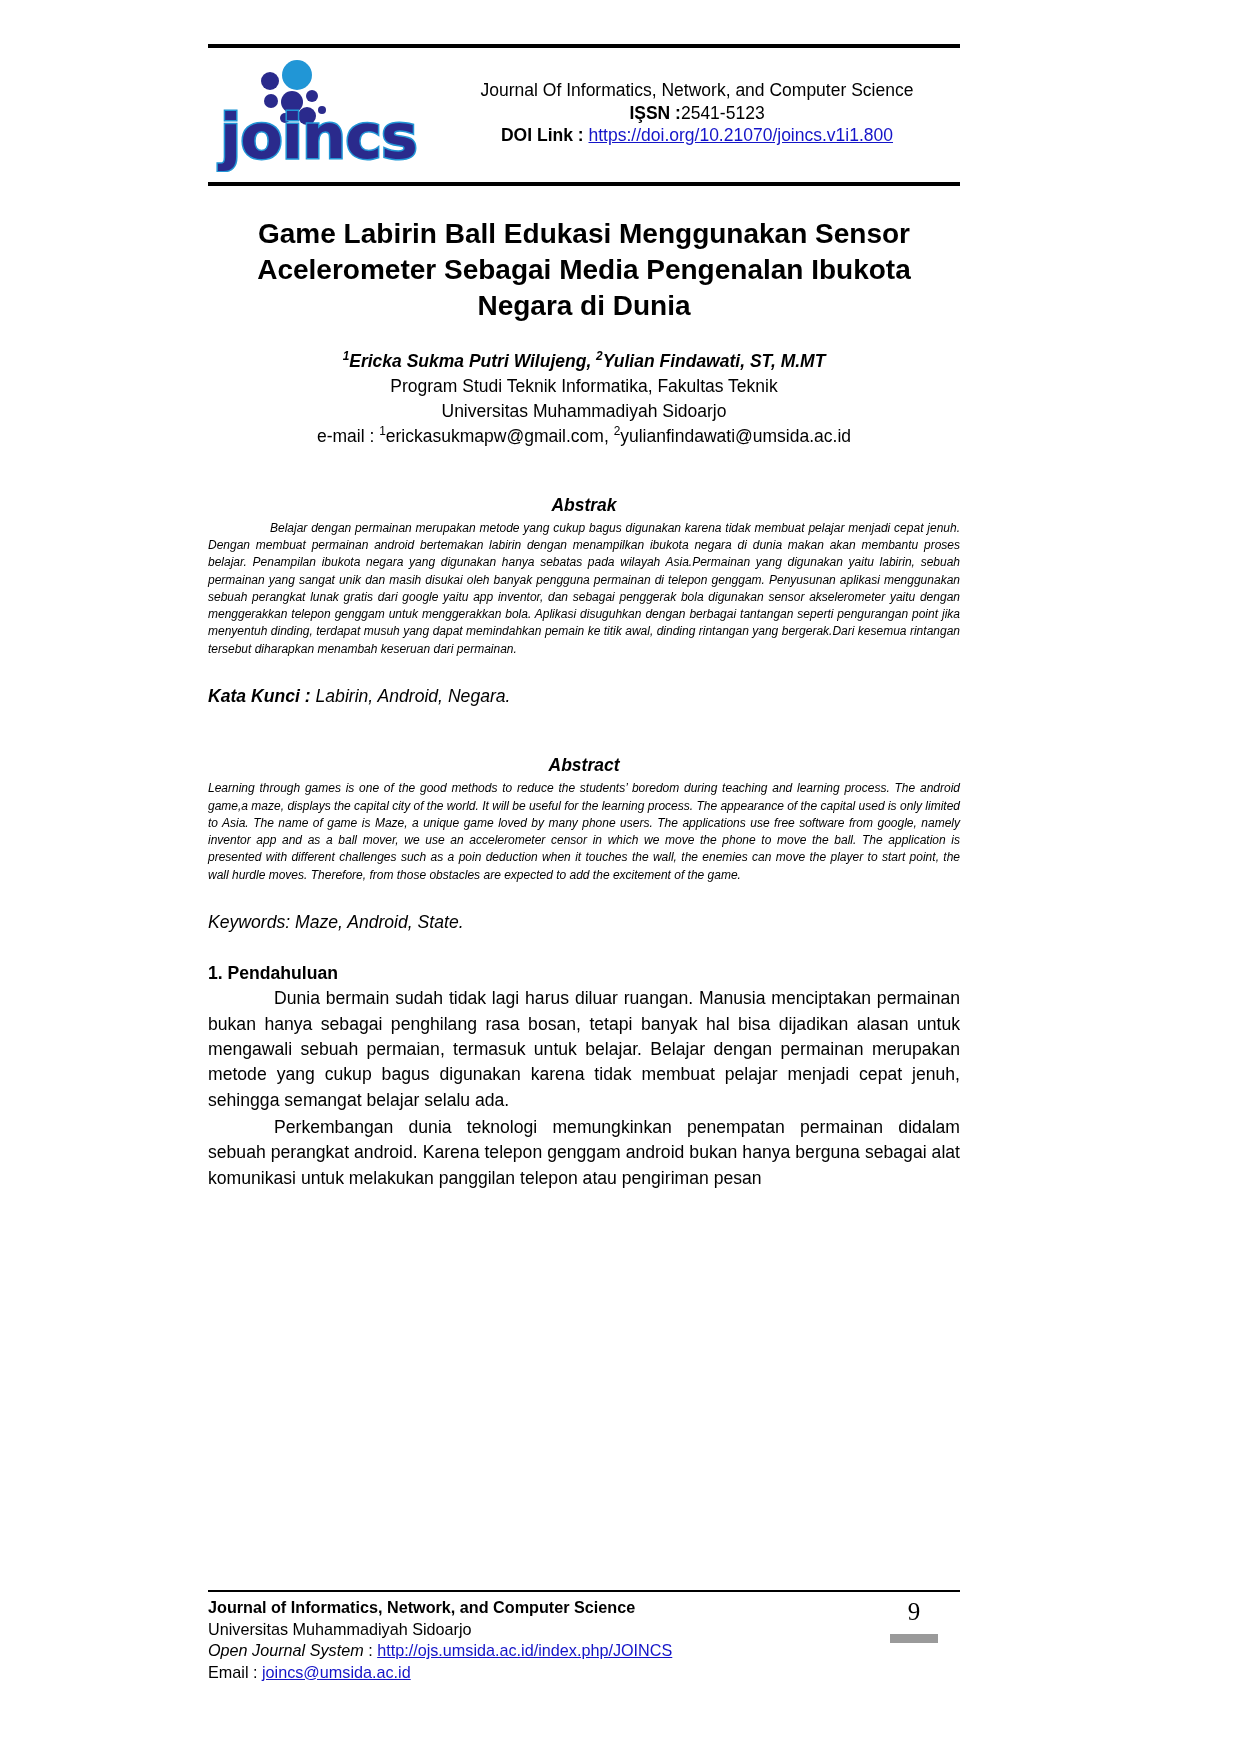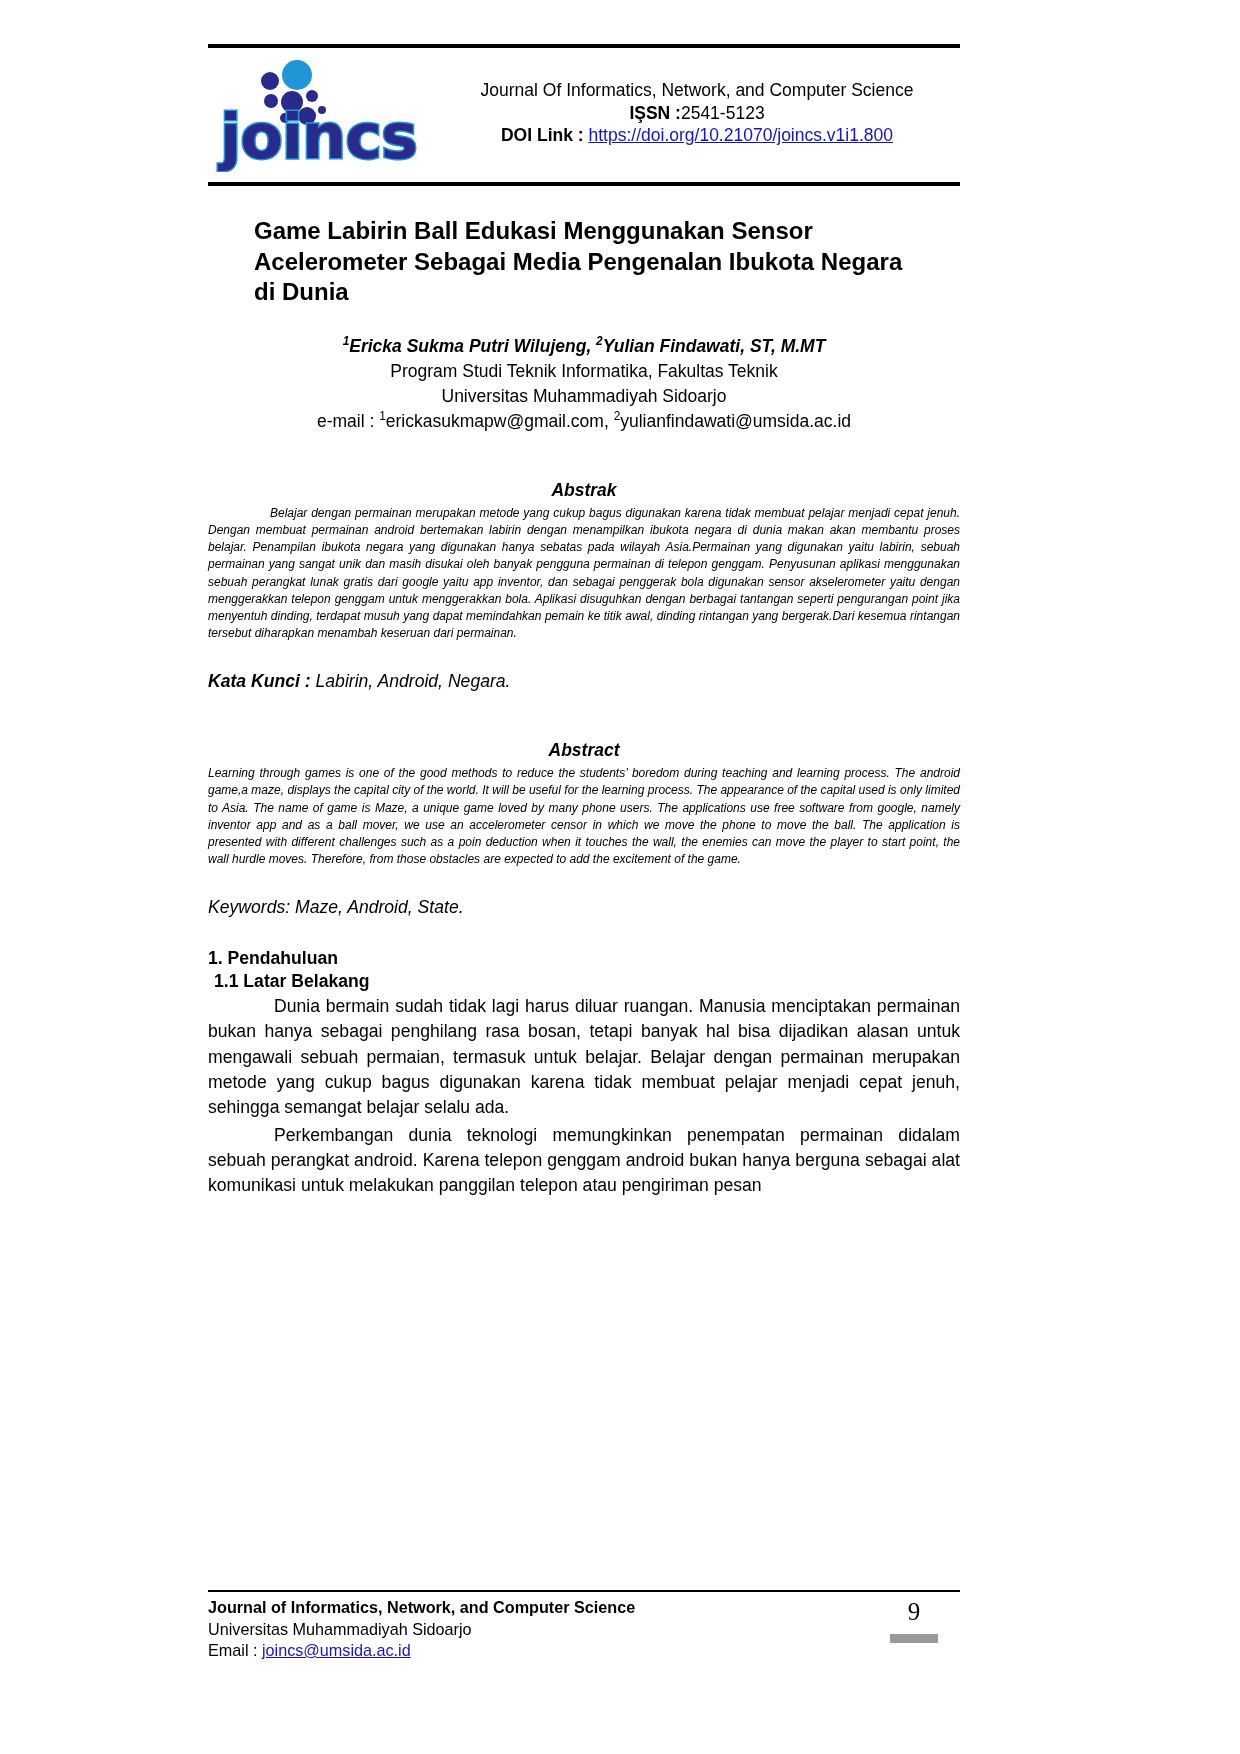--- a/index.html
+++ b/index.html
@@ -61,21 +61,22 @@
   .masthead-text .ln { white-space: nowrap; }
   .masthead-text b { font-weight: bold; }
   .masthead-text .reg { font-weight: normal; }
   a.link {
     color: #1414c8;
     text-decoration: underline;
   }
 
   
   .doc-title {
-    font-size: 24px;
+    text-align: center;
+    font-size: 28px;
     font-weight: bold;
     line-height: 1.28;
     margin: 30px auto 12px auto;
     width: 660px;
   }
 
   
   .authors {
     text-align: center;
     margin-top: 26px;
@@ -232,32 +233,32 @@
 
     <div class="sec-head">Abstrak</div>
     <p class="abs">Belajar dengan permainan merupakan metode yang cukup bagus digunakan karena tidak membuat pelajar  menjadi  cepat  jenuh.  Dengan  membuat  permainan android  bertemakan  labirin  dengan menampilkan ibukota negara di dunia makan akan membantu proses belajar. Penampilan ibukota negara yang digunakan hanya sebatas pada wilayah Asia.Permainan yang digunakan yaitu labirin, sebuah permainan yang sangat unik dan masih disukai oleh banyak pengguna permainan di telepon genggam. Penyusunan aplikasi menggunakan sebuah perangkat lunak gratis dari google yaitu app inventor, dan sebagai penggerak bola digunakan sensor akselerometer yaitu dengan menggerakkan  telepon  genggam  untuk  menggerakkan  bola.  Aplikasi  disuguhkan dengan berbagai tantangan seperti pengurangan point jika menyentuh dinding, terdapat musuh  yang  dapat  memindahkan  pemain  ke  titik  awal,  dinding  rintangan  yang bergerak.Dari  kesemua  rintangan  tersebut  diharapkan  menambah  keseruan  dari permainan.</p>
     <p class="kw"><b>Kata Kunci : </b><span>Labirin, Android,  Negara.</span></p>
 
     <div class="sec-head tight">Abstract</div>
     <p class="abs noind">Learning through games is one of the good methods to reduce the students’ boredom during teaching and learning process. The android game,a maze, displays the capital city of the world. It will be useful for the learning process. The appearance of the capital used is only limited to Asia. The name of game is Maze, a unique game loved by many phone users. The applications use free software from google, namely  inventor app and as a ball mover, we use an accelerometer censor in which we move the  phone to move the ball. The application is presented with different challenges such as a poin deduction when it touches the wall, the enemies can move the player to start point, the wall hurdle moves. Therefore, from those obstacles are expected to add the excitement of the game.</p>
     <p class="kw">Keywords: Maze, Android, State.</p>
 
     <div class="h1">1. Pendahuluan</div>
-    <div class="h2">1.1  Latar Belakang</div>
     <p class="body">Dunia bermain sudah tidak lagi harus diluar ruangan. Manusia menciptakan permainan bukan hanya sebagai penghilang rasa bosan, tetapi banyak hal bisa dijadikan alasan untuk mengawali sebuah permaian, termasuk untuk belajar. Belajar dengan permainan merupakan metode yang cukup bagus digunakan karena tidak membuat pelajar menjadi cepat jenuh, sehingga semangat belajar selalu ada.</p>
     <p class="body">Perkembangan dunia teknologi memungkinkan penempatan permainan didalam sebuah  perangkat  android. Karena telepon genggam android bukan hanya berguna sebagai alat komunikasi untuk melakukan panggilan telepon atau pengiriman pesan</p>
 
   </div>
 
   <div class="footer">
     <div class="footer-rule"></div>
     <div class="footer-row">
       <div class="footer-left">
         <div class="f-b">Journal of Informatics, Network, and Computer Science</div>
         <div>Universitas Muhammadiyah Sidoarjo</div>
+        <div><span class="f-i">Open Journal System</span><span> : </span><a class="link" href="#">http://ojs.umsida.ac.id/index.php/JOINCS</a></div>
         <div><span>Email : </span><a class="link" href="#">joincs@umsida.ac.id</a></div>
       </div>
       <div class="footer-right">
         <div class="pageno">9</div>
         <div class="pagebar"></div>
       </div>
     </div>
   </div>
 
 </div>

